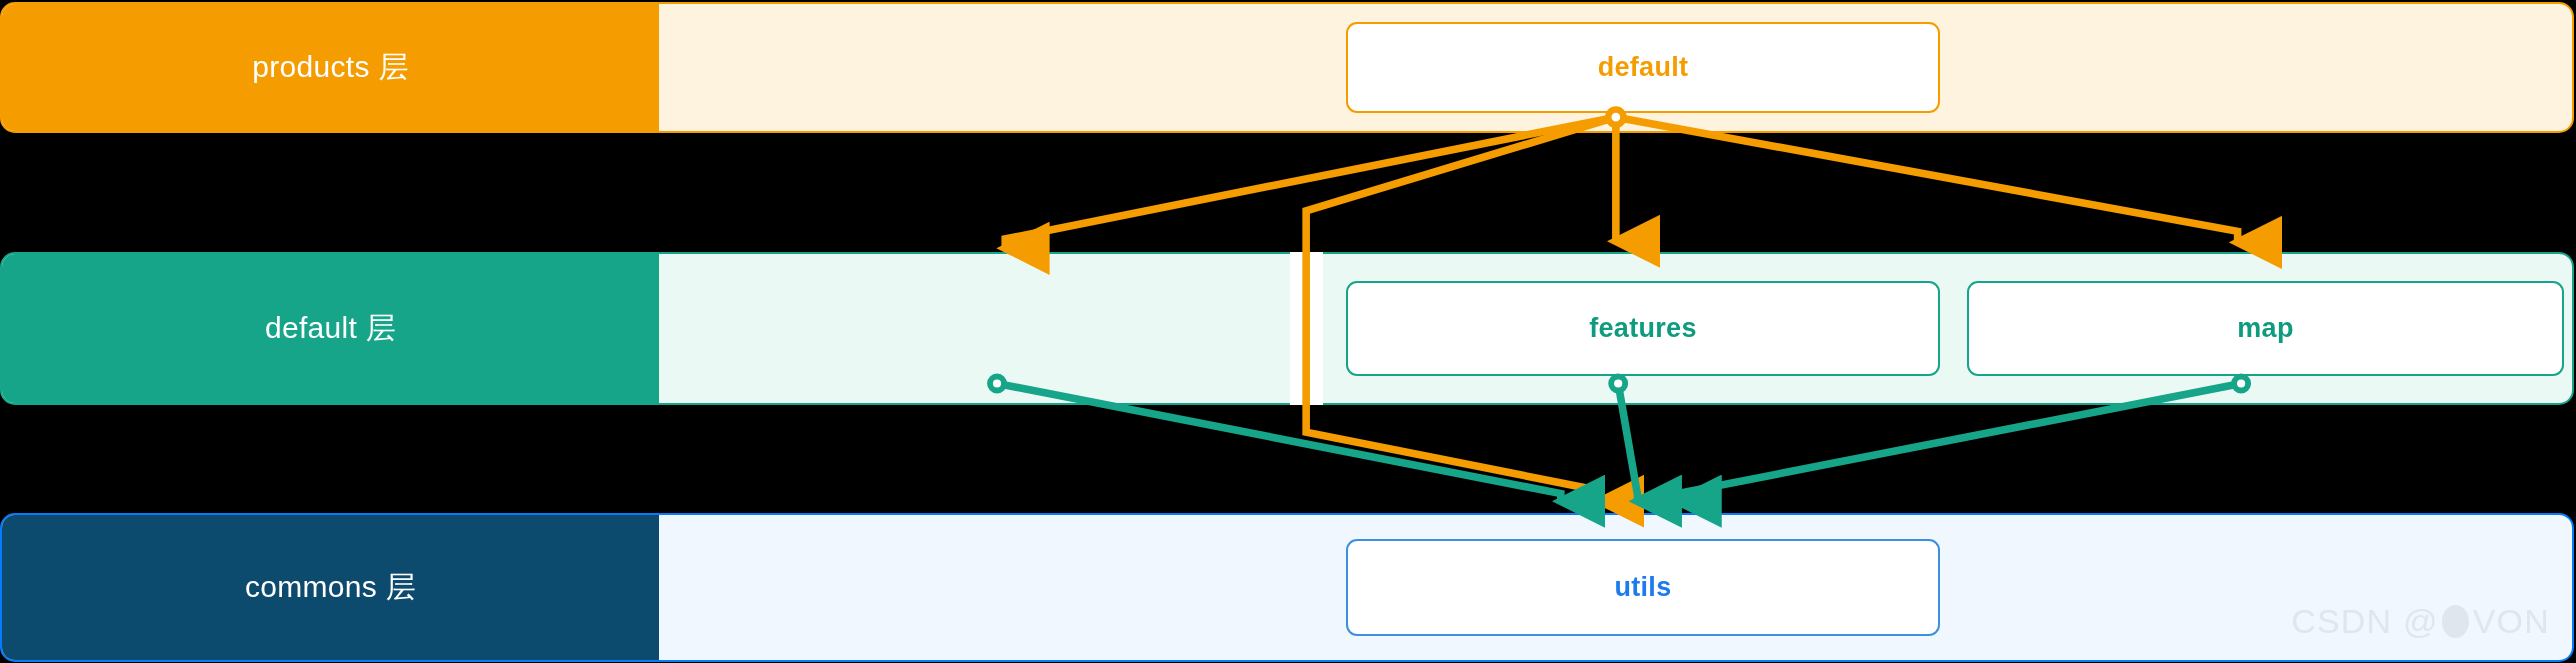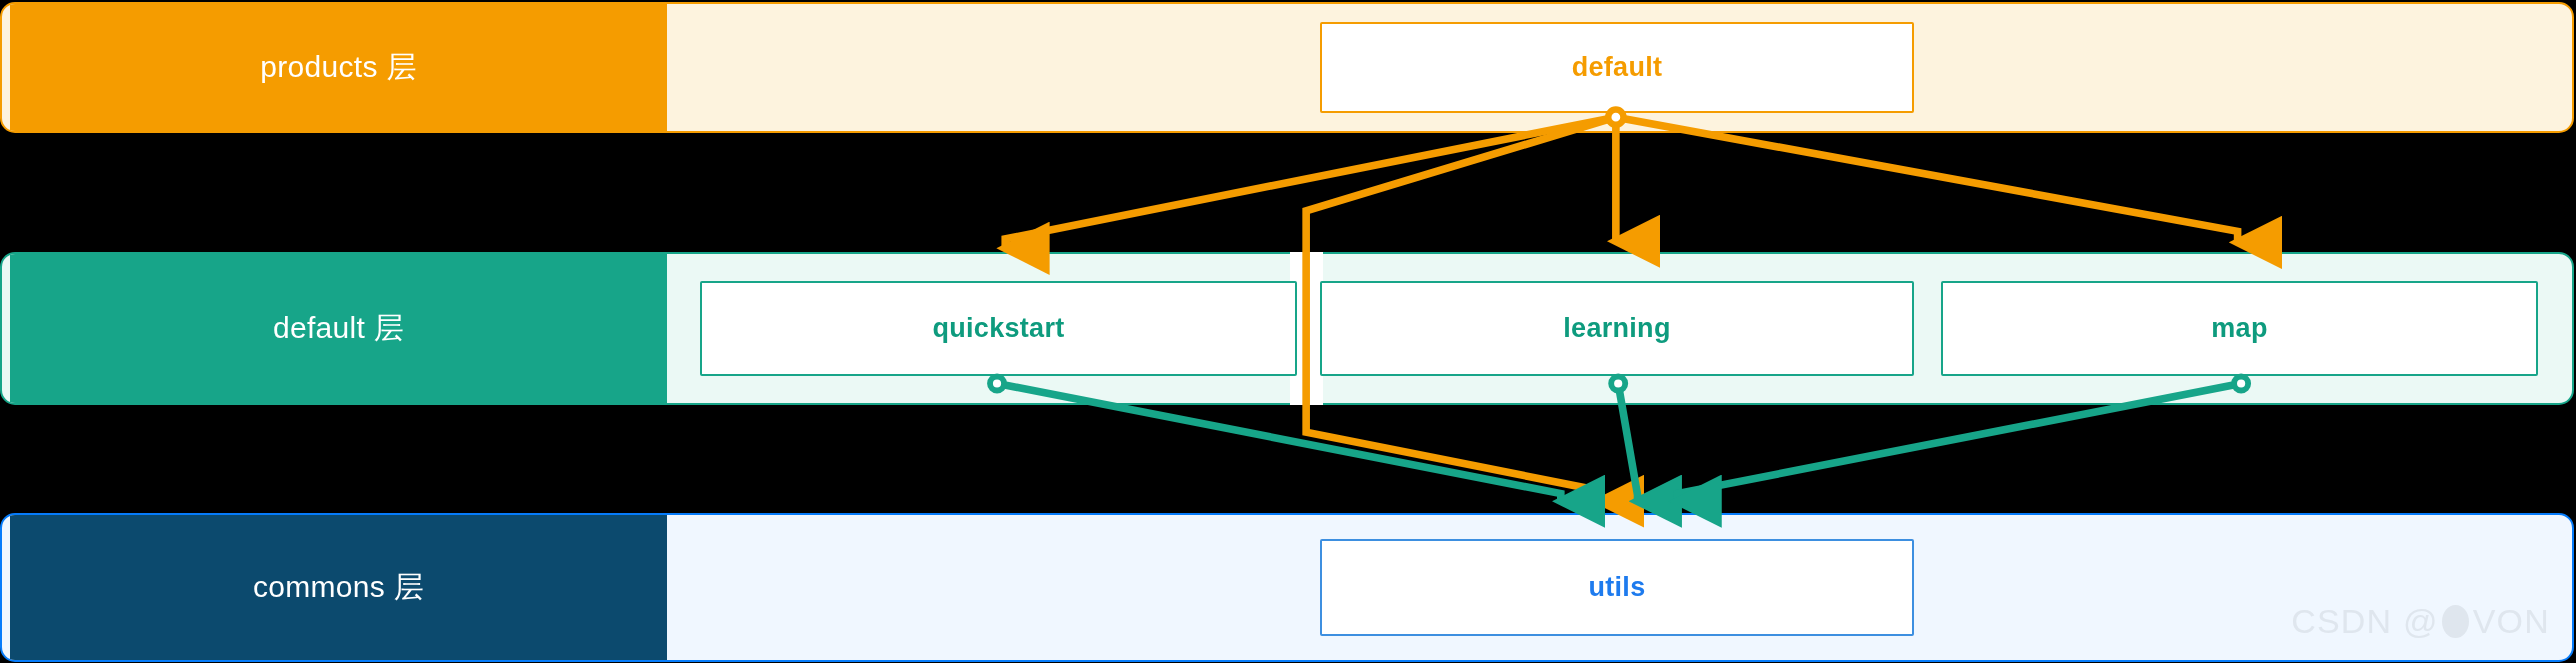--- a/index.html
+++ b/index.html
@@ -10,21 +10,20 @@
   }
   #stage{position:absolute;inset:0;width:2576px;height:664px;background:#000;}
 
   
   .band{
     position:absolute;
     display:flex;
     box-sizing:border-box;
     border-radius:15px;
     overflow:hidden;
-    padding-left:8px;
   }
   .band-label{
     flex:0 0 657px;
     display:flex;align-items:center;justify-content:center;
     color:#fff;
     font-size:30px;
     font-weight:400;
     letter-spacing:0.3px;
     box-sizing:border-box;
   }
@@ -47,25 +46,26 @@
   
   #band-commons{left:0;top:513px;width:2574px;height:149px;
     border:2.9px solid #067CFB;background:#F0F7FF;}
   #band-commons .band-label{background:#0c4a6e;}
 
   
   .node{
     position:absolute;
     box-sizing:border-box;
     background:#fff;
-    border-radius:2px;
+    border-radius:11px;
     display:flex;align-items:center;justify-content:center;
     font-size:27px;
     font-weight:bold;
     letter-spacing:0.3px;
+    margin-left:26px;
   }
   .node.orange{border:2.9px solid #F59C00;color:#F59C00;}
   .node.teal  {border:2.9px solid #17A589;color:#0E9B7E;}
   .node.blue  {border:2.9px solid #3D8FE0;color:#1E7BEE;}
 
   #node-default   {left:1320px;top:22px; width:594px;height:91px;}
   #node-quickstart{left:700px;top:281px;width:597px;height:95px;}
   #node-learning  {left:1320px;top:281px;width:594px;height:95px;}
   #node-map       {left:1941px;top:281px;width:597px;height:95px;}
   #node-utils     {left:1320px;top:539px;width:594px;height:97px;}
@@ -109,23 +109,22 @@
 
   <div class="band" id="band-commons">
     <div class="band-label">commons 层</div>
     <div class="band-body"></div>
   </div>
 
   <div id="tunnel"></div>
 
   <div class="node orange" id="node-default">default</div>
 
-  <div class="node teal" id="node-quickstart">quickstart</div>
 
-  <div class="node teal" id="node-learning">learning</div>
+  <div class="node teal" id="node-learning">features</div>
 
   <div class="node teal" id="node-map">map</div>
 
   <div class="node blue" id="node-utils">utils</div>
 
   <svg id="edges" viewBox="0 0 4400 1134">
     <defs>
       <marker id="arrow-orange" viewBox="0 0 12 12" refX="6" refY="10" markerWidth="7" markerHeight="7" orient="auto-start-reverse">
         <path d="M0,0 L12,0 L6,12 Z" fill="#F59C00"></path>
       </marker>

